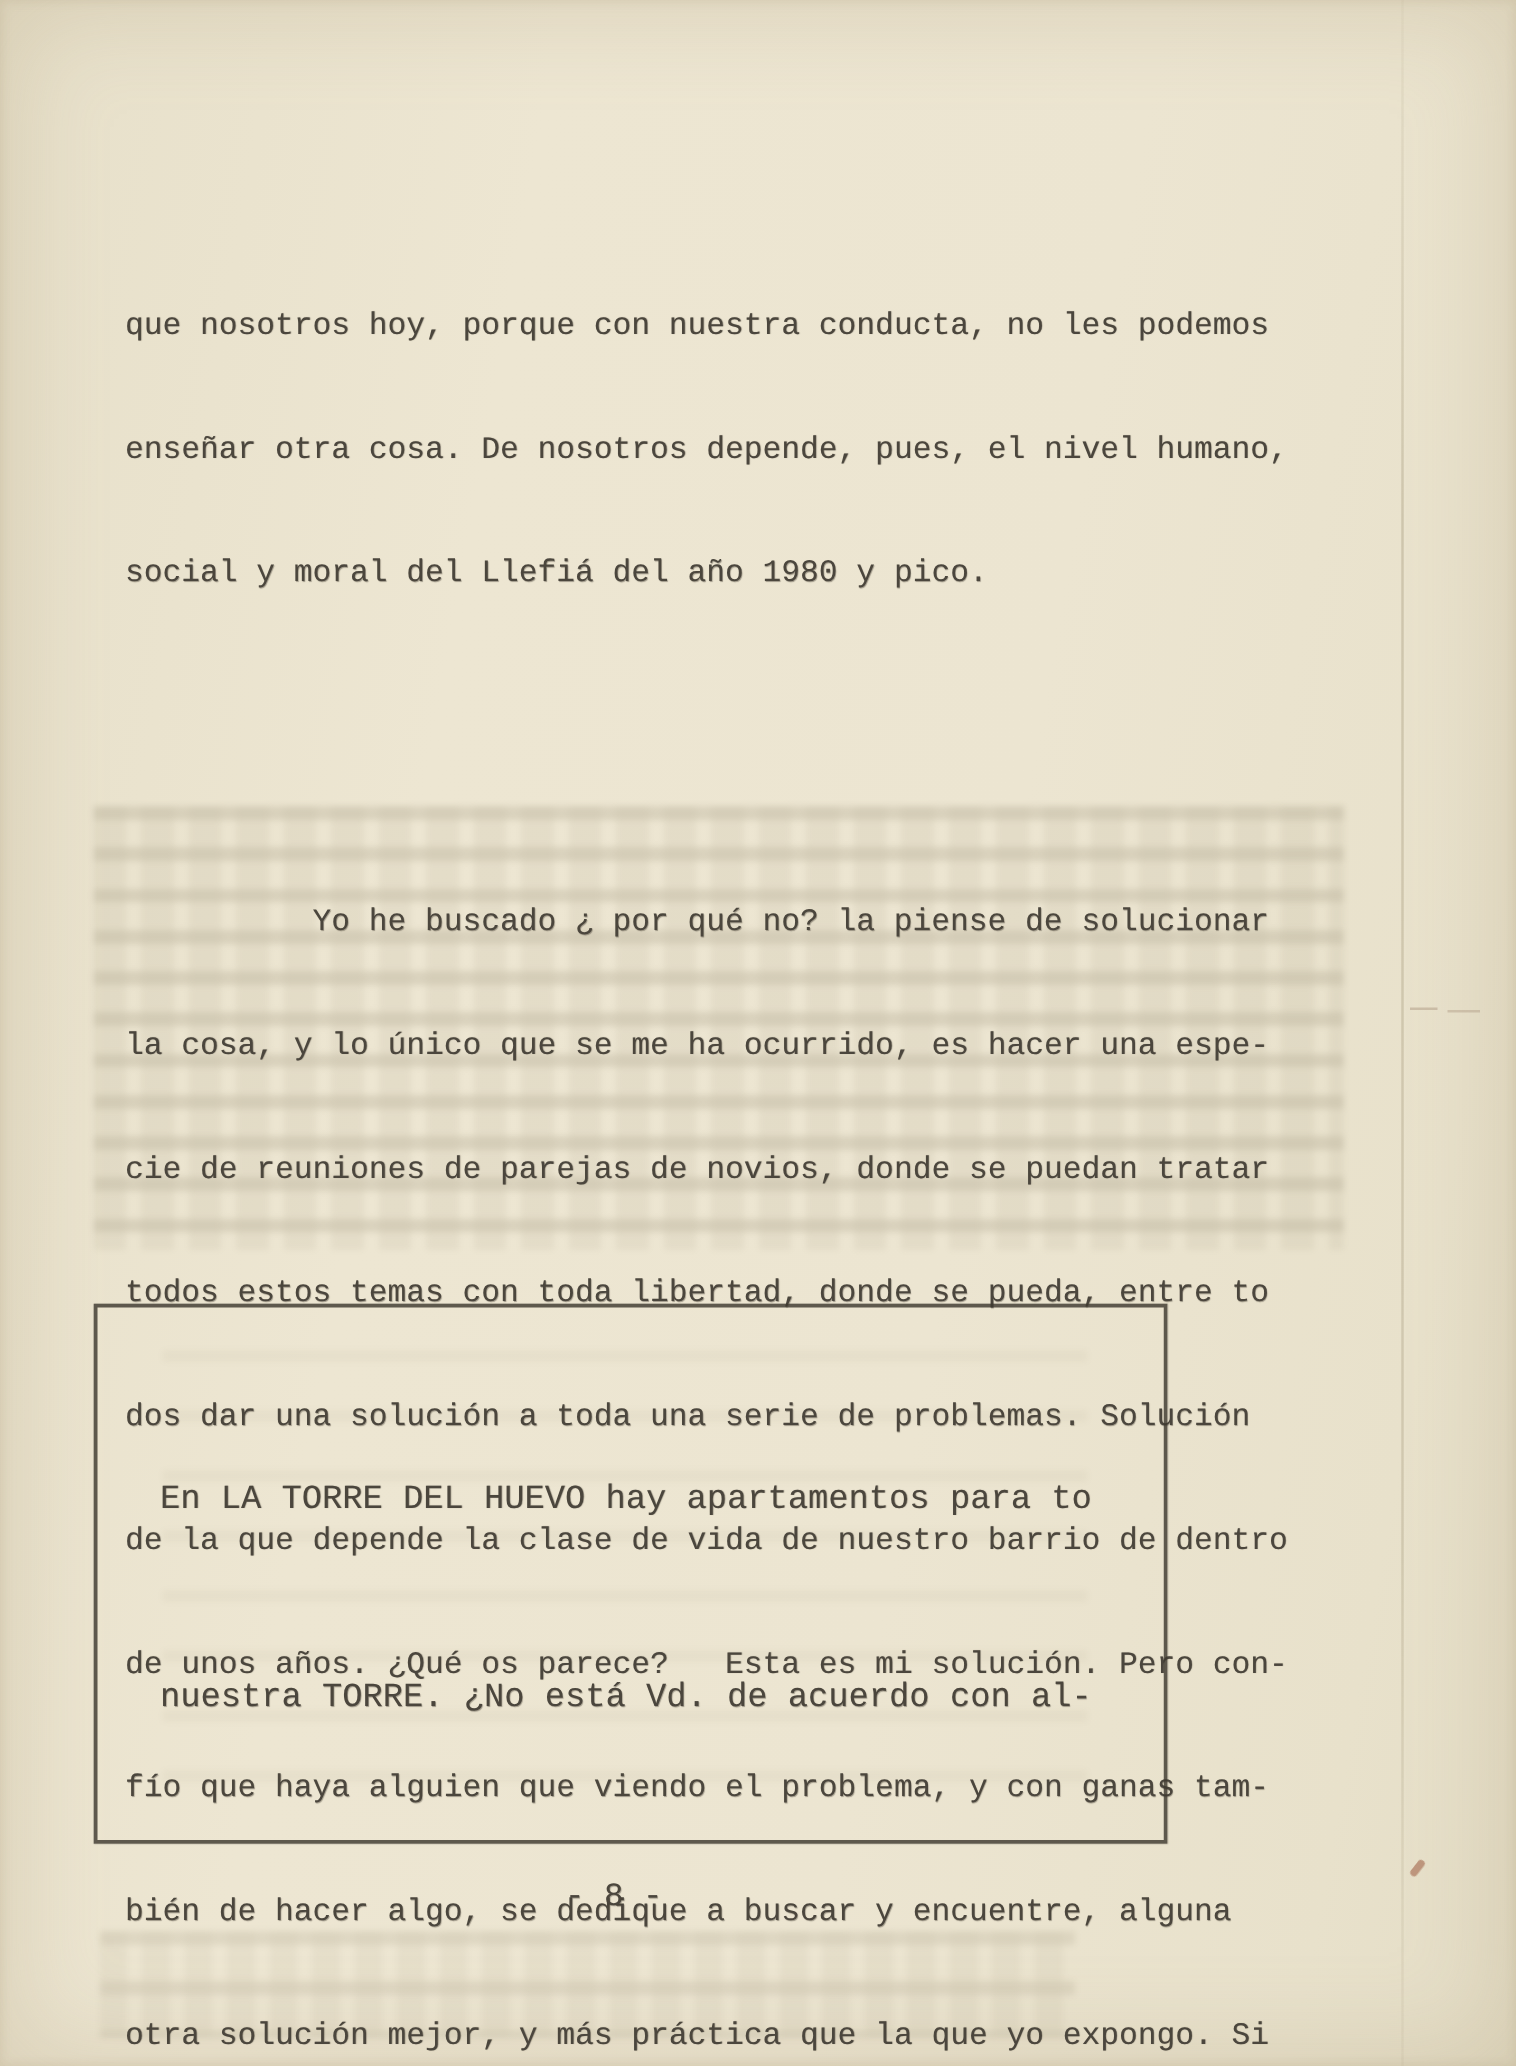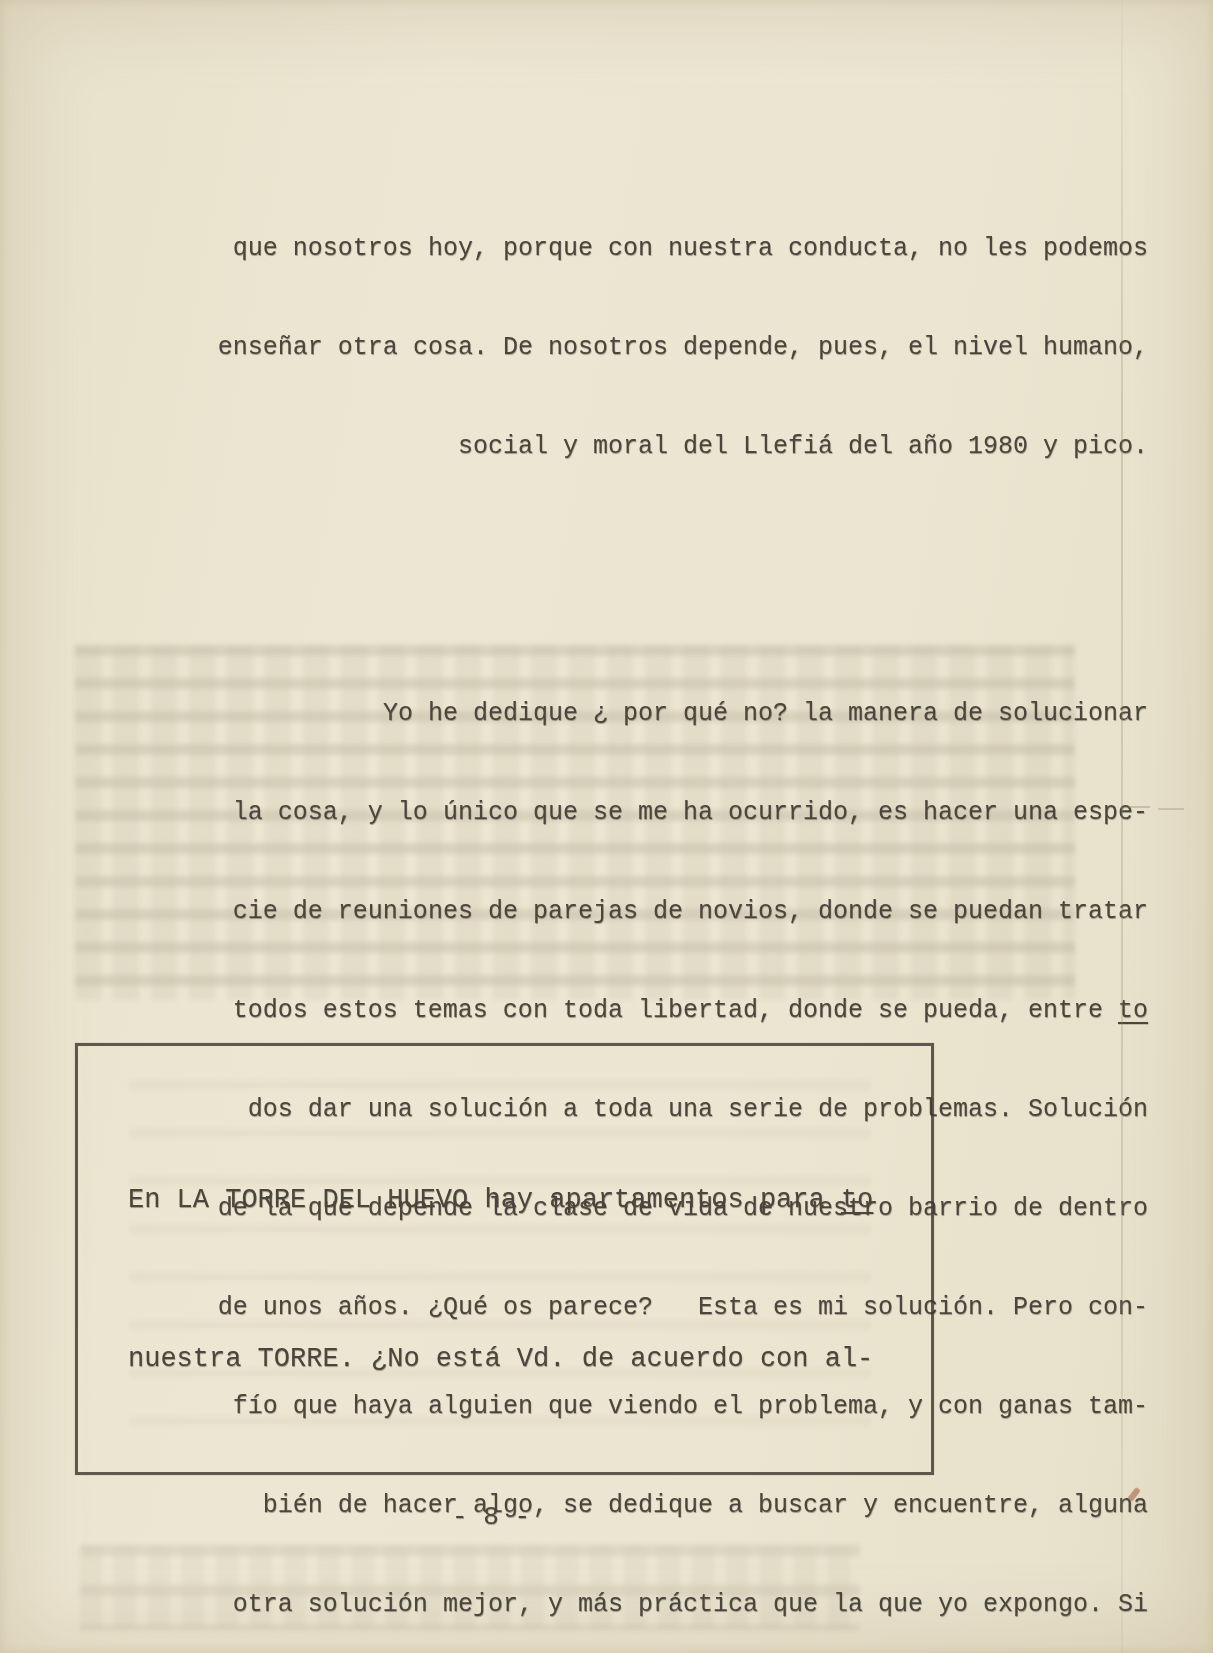--- a/index.html
+++ b/index.html
@@ -13,25 +13,25 @@
     box-shadow:inset 0 0 70px 18px rgba(168,152,116,0.22), inset 0 0 8px 2px rgba(168,152,116,0.18);
   }
   .typewriter{
     color:#4b463d;
     text-shadow:0.5px 0.5px 0.7px rgba(70,64,54,0.45);
   }
   .body-text{
     position:absolute;left:88px;top:100px;width:1060px;
     font-size:25px;line-height:33px;white-space:pre;
   }
-  .para{margin:0;text-align:right;}
+  .para{margin:12px;}
   .p2{margin-top:36px;}
   .line{height:33px;}
   .indent{padding-left:150px;}
-  .u{text-decoration:underline;text-decoration-thickness:2px;text-underline-offset:5px;}
+  .u{text-decoration-thickness:2px;text-underline-offset:5px;}
   .notice-box{
     position:absolute;left:75px;top:1043px;width:853px;height:426px;
     border:3px solid rgba(62,57,47,0.82);
     box-shadow:0 0 1px rgba(62,57,47,0.4);
   }
   .notice-text{
     position:absolute;left:50px;top:22px;width:780px;
     font-size:27px;line-height:53px;white-space:pre;
   }
   .nline{height:53px;}
@@ -86,21 +86,21 @@
   <div class="bleed bleed2"></div>
   <div class="bleed bleed3"></div>
 
   <div class="body-text typewriter">
     <div class="para">
       <div class="line">que nosotros hoy, porque con nuestra conducta, no les podemos</div>
       <div class="line">enseñar otra cosa. De nosotros depende, pues, el nivel humano,</div>
       <div class="line">social y moral del Llefiá del año 1980 y pico.</div>
     </div>
     <div class="para p2">
-      <div class="line indent">Yo he dedique ¿ por qué no? la manera de solucionar</div>
+      <div class="line indent">Yo he buscado ¿ por qué no? la piense de solucionar</div>
       <div class="line">la cosa, y lo único que se me ha ocurrido, es hacer una espe-</div>
       <div class="line">cie de reuniones de parejas de novios, donde se puedan tratar</div>
       <div class="line"><span>todos estos temas con toda libertad, donde se pueda, entre </span><span class="u">to</span></div>
       <div class="line">dos dar una solución a toda una serie de problemas. Solución</div>
       <div class="line">de la que depende la clase de vida de nuestro barrio de dentro</div>
       <div class="line">de unos años. ¿Qué os parece?   Esta es mi solución. Pero con-</div>
       <div class="line">fío que haya alguien que viendo el problema, y con ganas tam-</div>
       <div class="line">bién de hacer algo, se dedique a buscar y encuentre, alguna</div>
       <div class="line">otra solución mejor, y más práctica que la que yo expongo. Si</div>
       

